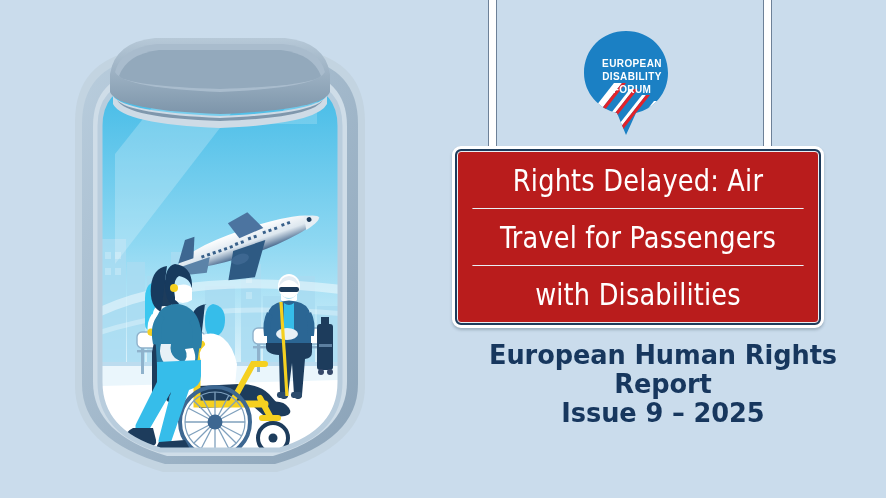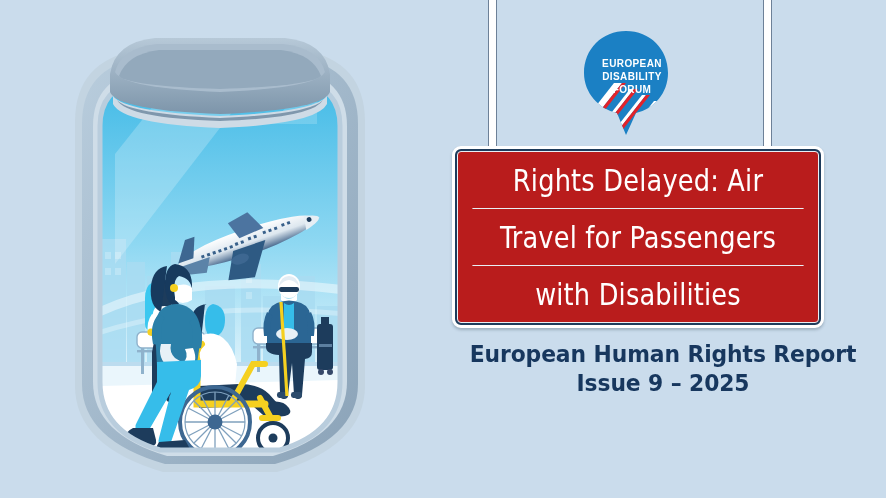--- a/index.html
+++ b/index.html
@@ -41,21 +41,21 @@
     flex:1;display:flex;align-items:center;justify-content:center;
     color:#ffffff;
     font-family:"DejaVu Sans Condensed","Liberation Sans", sans-serif;
     font-size:31px;letter-spacing:.2px;white-space:nowrap;
     transform:scaleX(.92);
   }
   .sign-line + .sign-line{border-top:1.6px solid #e9eff5;}
 
   .subtitle{
     position:absolute;left:0;top:340px;width:446px;text-align:center;
-    color:#17375e;font-weight:bold;font-size:23px;line-height:29px;
+    color:#17375e;font-weight:bold;font-size:27px;line-height:29px;
     font-family:"DejaVu Sans","Liberation Sans",sans-serif;
     letter-spacing:-.1px;
   }
   .subtitle div{transform:scaleX(.95);}
 </style>
 </head>
 <body>
 
 <div id="stage">
 

